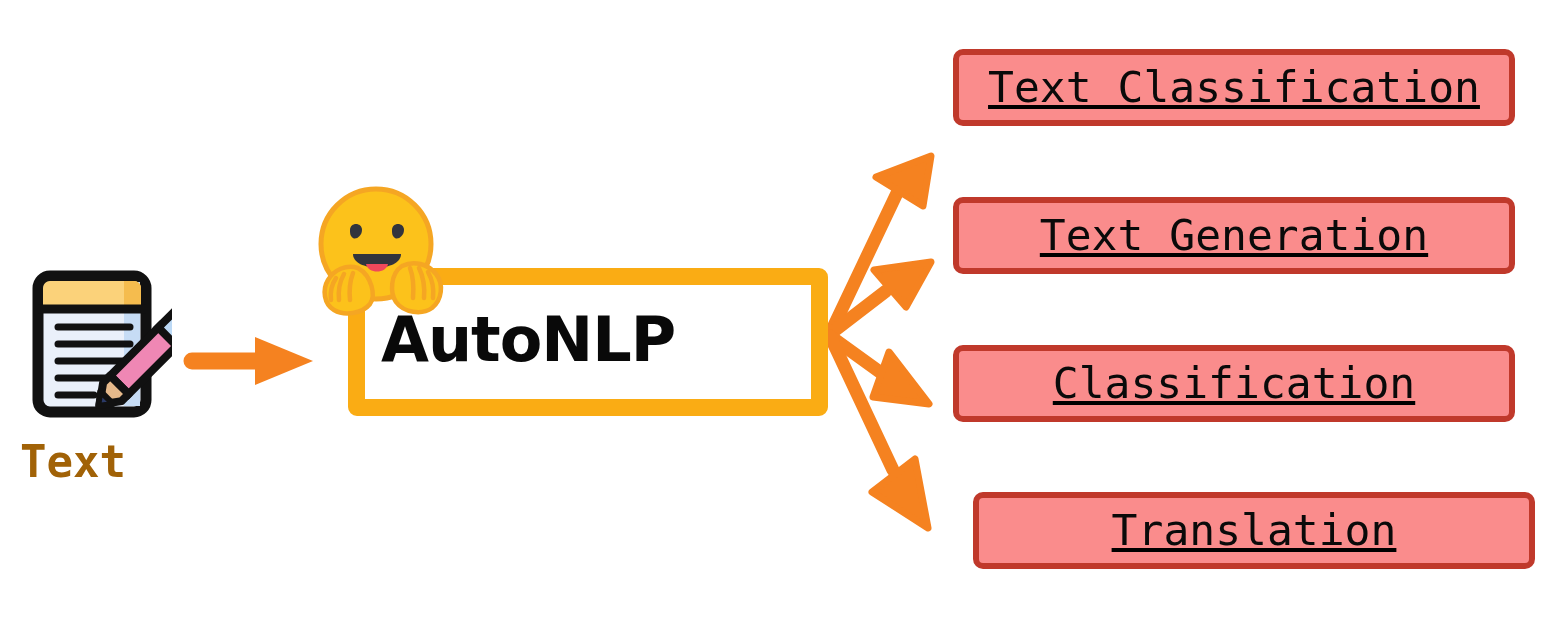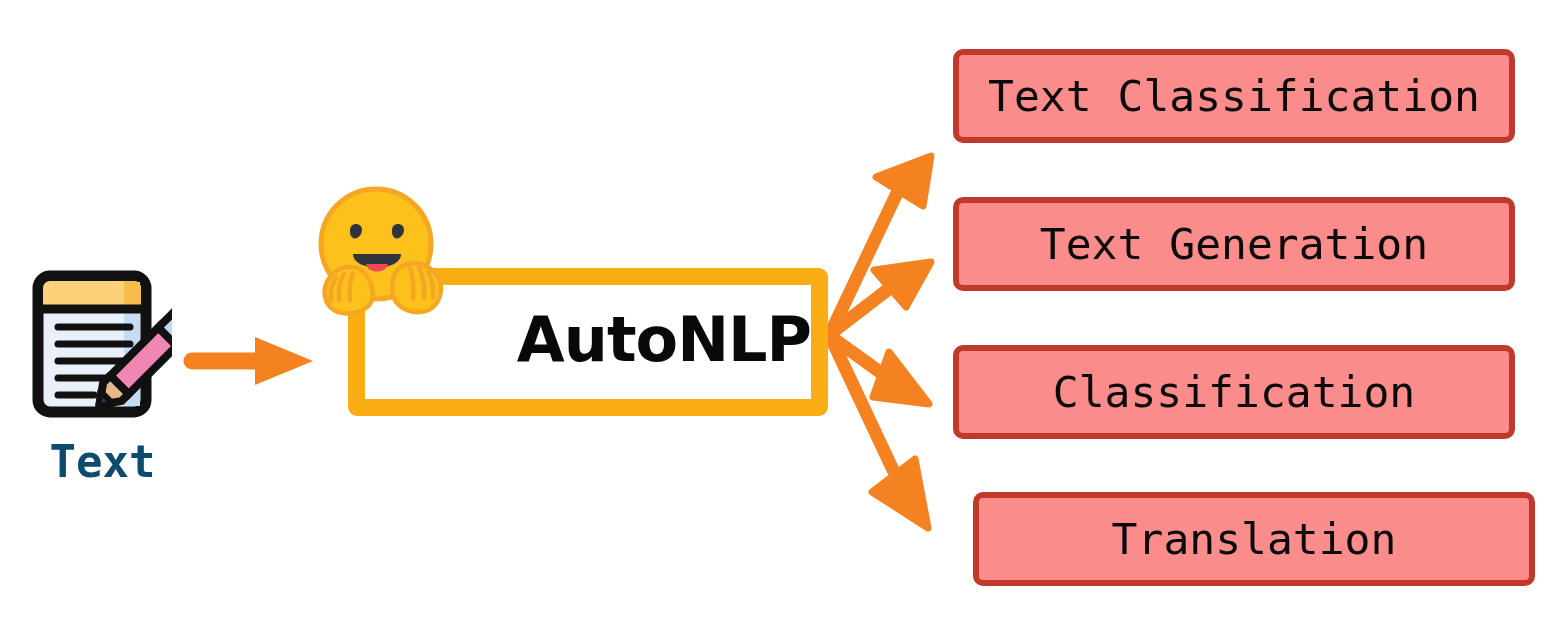--- a/index.html
+++ b/index.html
@@ -32,25 +32,24 @@
     left: 12px;
     top: 0px;
     width: 140px;
     height: 148px;
   }
   #text-label {
     position: absolute;
     left: 0px;
     top: 170px;
     width: 165px;
-    text-align: center;
     font-family: "DejaVu Sans Mono", monospace;
     font-size: 44px;
     font-weight: 700;
-    color: #0c4a6e;
+    color: #a16207;
     letter-spacing: 0px;
     line-height: 1;
   }
 
   
   #hf-emoji {
     position: absolute;
     left: 306px;
     top: 182px;
     width: 148px;
@@ -65,21 +64,21 @@
     top: 268px;
     width: 480px;
     height: 148px;
     box-sizing: border-box;
     border: 17px solid #FAAC14;
     border-radius: 9px;
     background: #ffffff;
     z-index: 3;
     display: flex;
     align-items: center;
-    justify-content: flex-end;
+    justify-content: flex-start;
   }
   #autonlp-label {
     font-family: "DejaVu Sans", sans-serif;
     font-size: 62px;
     font-weight: 700;
     color: #090909;
     letter-spacing: -1px;
     line-height: 1;
     padding-bottom: 4px;
     padding-left: 16px;
@@ -94,29 +93,30 @@
     height: 644px;
     z-index: 2;
     pointer-events: none;
   }
 
   
   .task-box {
     position: absolute;
     left: 953px;
     width: 562px;
-    height: 94px;
+    height: 77px;
     box-sizing: border-box;
     background: #FA8C8C;
     border: 6px solid #C0392B;
     border-radius: 10px;
     display: flex;
     align-items: center;
     justify-content: center;
     z-index: 4;
+    text-decoration: underline;
   }
   .task-label {
     font-family: "DejaVu Sans Mono", monospace;
     font-size: 43px;
     font-weight: 400;
     color: #0a0a0a;
     line-height: 1;
     letter-spacing: 0px;
     white-space: nowrap;
   }

